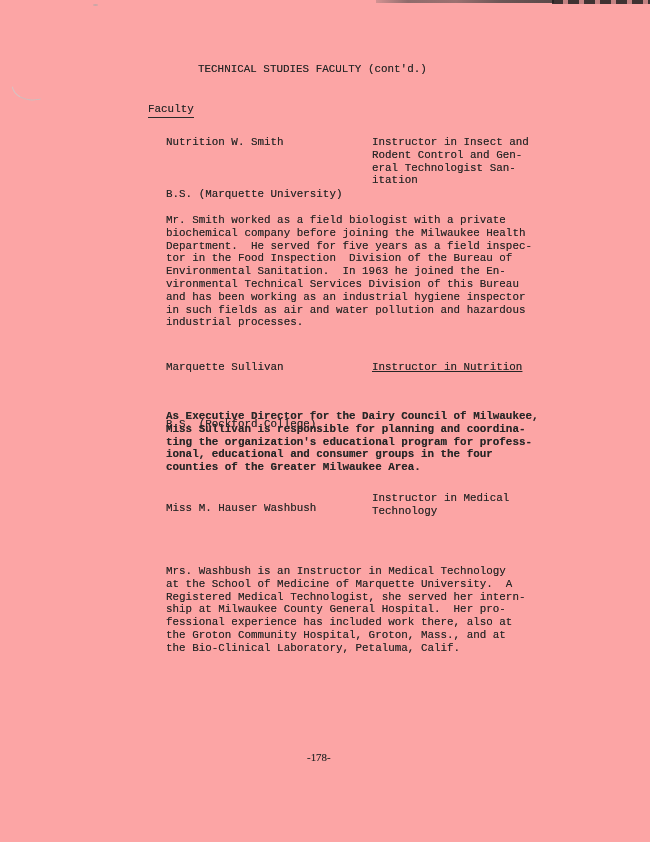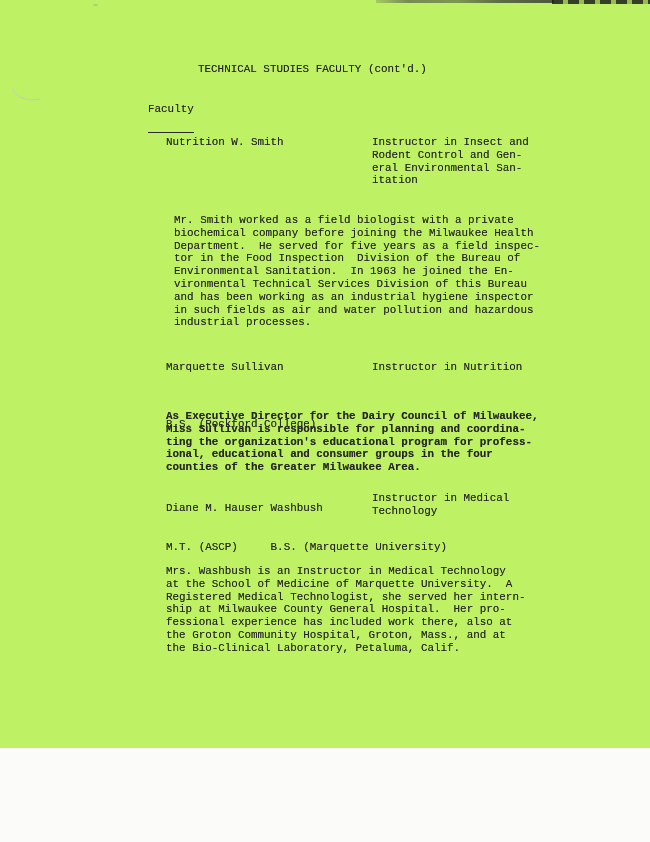--- a/index.html
+++ b/index.html
@@ -3,43 +3,43 @@
 <meta charset="utf-8">
 <style>
   html, body {
     margin: 0;
     padding: 0;
     background: #fbfbf9;
   }
   .page {
     position: relative;
     width: 650px;
-    height: 748px;
-    background: #bef264;
+    height: 842px;
+    background: #fca5a5;
     overflow: hidden;
     font-family: "Liberation Mono", "DejaVu Sans Mono", monospace;
     font-size: 10.9px;
     line-height: 12.8px;
     color: #262626;
   }
   .txt {
     position: absolute;
     white-space: pre;
     text-shadow: 0 0 0.5px rgba(40,40,40,0.55);
   }
   .title        { left: 198px; top: 63px; }
-  .section-head { left: 148px; top: 103px; border-bottom: 1px solid #2a2a2a; padding-bottom: 16px; }
+  .section-head { left: 148px; top: 103px; border-bottom: 1px solid #2a2a2a; padding-bottom: 1px; }
 
   .e1-name { left: 166px; top: 136px; }
   .e1-pos  { left: 372px; top: 136px; }
   .e1-cred { left: 166px; top: 188px; }
-  .e1-bio  { left: 174px; top: 214px; }
+  .e1-bio  { left: 166px; top: 214px; }
 
   .e2-name { left: 166px; top: 361px; }
-  .e2-pos  { left: 372px; top: 361px; }
+  .e2-pos  { left: 372px; top: 361px; text-decoration: underline; }
   .e2-cred { left: 166px; top: 386px; margin-top: 32px; }
   .e2-bio  { left: 166px; top: 410px; font-weight: bold; }
 
   .e3-name { left: 166px; top: 502px; }
   .e3-pos  { left: 372px; top: 492px; }
   .e3-cred { left: 166px; top: 541px; }
   .e3-bio  { left: 166px; top: 565px; }
 
   .pagenum { left: 307px; top: 751px; font-family: Liberation Serif, serif; }
 
@@ -78,45 +78,45 @@
   <div class="artifact top-band-dashes"></div>
   <div class="artifact top-dot"></div>
   <div class="artifact corner-curve"></div>
 
   <div class="txt title">TECHNICAL STUDIES FACULTY (cont'd.)</div>
   <div class="txt section-head">Faculty</div>
 
   <div class="txt e1-name">Nutrition W. Smith</div>
   <div class="txt e1-pos">Instructor in Insect and
 Rodent Control and Gen-
-eral Environmental San-
+eral Technologist San-
 itation</div>
+  <div class="txt e1-cred">B.S. (Marquette University)</div>
   <div class="txt e1-bio">Mr. Smith worked as a field biologist with a private
 biochemical company before joining the Milwaukee Health
 Department.  He served for five years as a field inspec-
 tor in the Food Inspection  Division of the Bureau of
 Environmental Sanitation.  In 1963 he joined the En-
 vironmental Technical Services Division of this Bureau
 and has been working as an industrial hygiene inspector
 in such fields as air and water pollution and hazardous
 industrial processes.</div>
 
   <div class="txt e2-name">Marquette Sullivan</div>
   <div class="txt e2-pos">Instructor in Nutrition</div>
   <div class="txt e2-cred">B.S. (Rockford College)</div>
   <div class="txt e2-bio">As Executive Director for the Dairy Council of Milwaukee,
 Miss Sullivan is responsible for planning and coordina-
 ting the organization's educational program for profess-
 ional, educational and consumer groups in the four
 counties of the Greater Milwaukee Area.</div>
 
-  <div class="txt e3-name">Diane M. Hauser Washbush</div>
+  <div class="txt e3-name">Miss M. Hauser Washbush</div>
   <div class="txt e3-pos">Instructor in Medical
 Technology</div>
-  <div class="txt e3-cred">M.T. (ASCP)     B.S. (Marquette University)</div>
   <div class="txt e3-bio">Mrs. Washbush is an Instructor in Medical Technology
 at the School of Medicine of Marquette University.  A
 Registered Medical Technologist, she served her intern-
 ship at Milwaukee County General Hospital.  Her pro-
 fessional experience has included work there, also at
 the Groton Community Hospital, Groton, Mass., and at
 the Bio-Clinical Laboratory, Petaluma, Calif.</div>
 
   <div class="txt pagenum">-178-</div>
 

